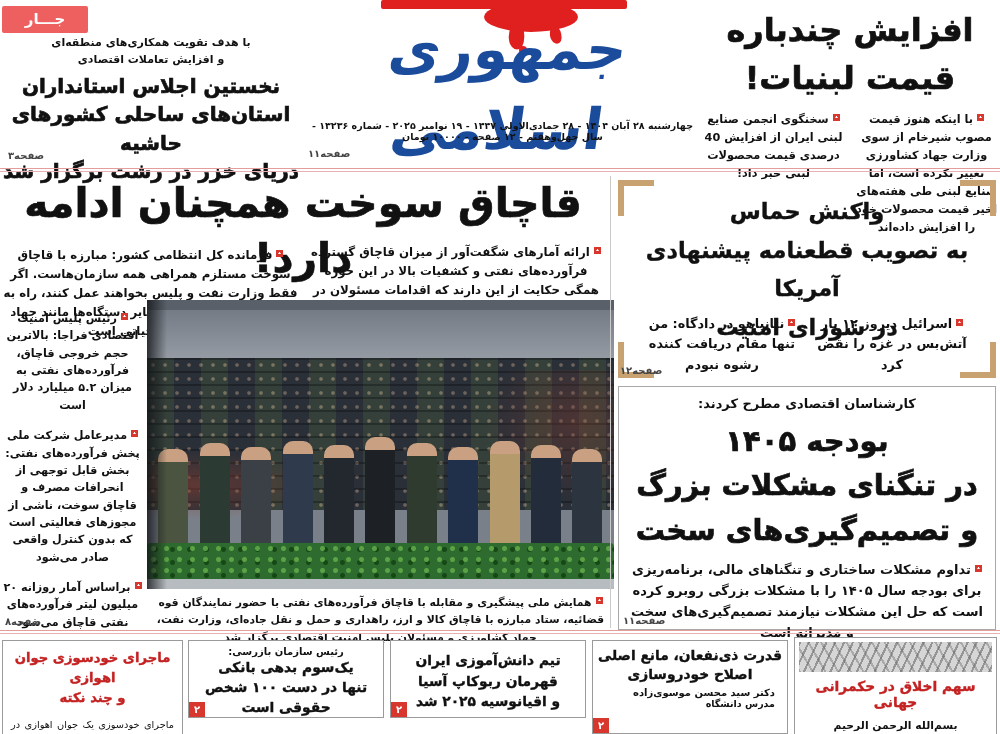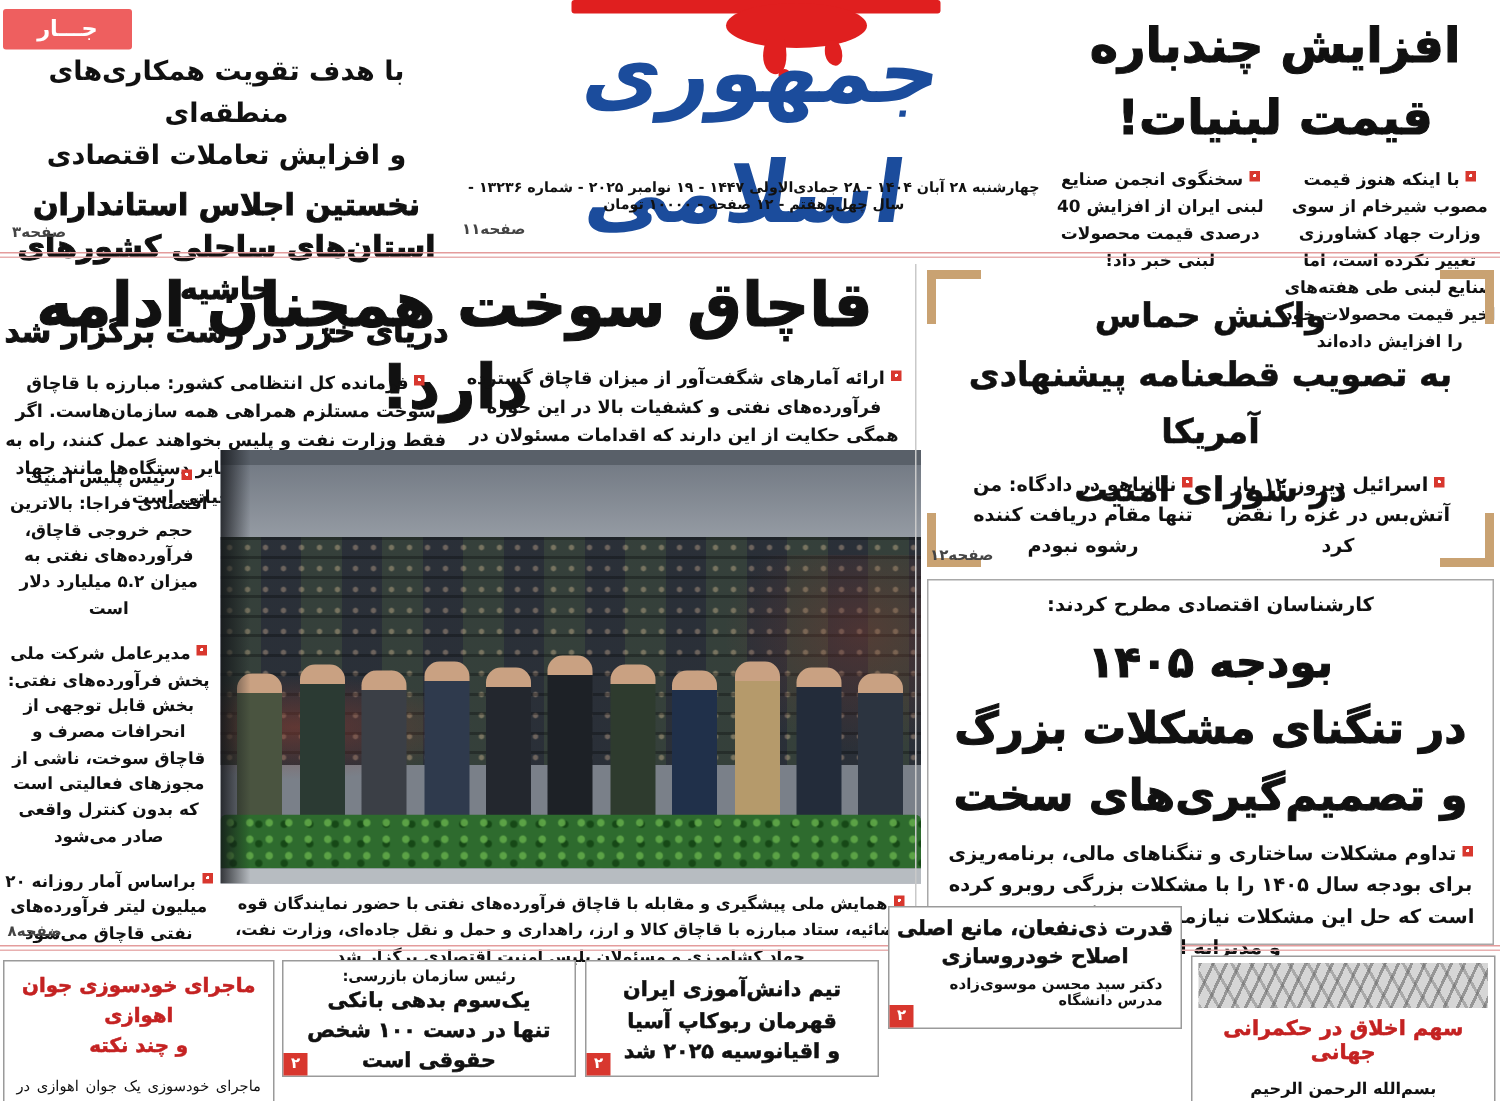--- a/index.html
+++ b/index.html
@@ -11,21 +11,21 @@
   .ptag{position:absolute;font-size:10px;font-weight:bold;color:#444;}
   .bullet{display:inline-block;width:7px;height:7px;margin-left:4px;vertical-align:2px;
           background:radial-gradient(circle at 50% 45%, #fff 1px, #d8372e 1.2px);}
   .heavy{font-weight:bold;-webkit-text-stroke:0.7px currentColor;letter-spacing:-0.5px;}
   .semiheavy{font-weight:bold;-webkit-text-stroke:0.35px currentColor;}
 
   
   #jarBadge{left:2px;top:6px;width:86px;height:27px;background:#ee5f5f;color:#fff;
             font-size:15px;font-weight:bold;line-height:27px;text-align:center;border-radius:2px;}
   #topLeft{left:0;top:34px;width:302px;}
-  #topLeft .kicker{font-size:18px;font-weight:bold;line-height:1.55;}
+  #topLeft .kicker{font-size:11px;font-weight:bold;line-height:1.55;}
   #topLeft .hl{margin-top:4px;font-size:20px;line-height:1.42;}
   #mast{left:305px;top:0;width:395px;height:168px;}
   #splash{position:absolute;left:50%;transform:translateX(-50%);top:0;width:300px;height:56px;}
   #mastTitle{position:absolute;top:10px;width:100%;font-size:57px;font-weight:bold;color:#1b4c9c;
              transform:skewX(-8deg);letter-spacing:-3px;text-align:center;line-height:1.4;}
   #dateLine{position:absolute;top:120px;width:100%;font-size:9.5px;font-weight:bold;text-align:center;}
   #prayerLine{position:absolute;top:140px;width:100%;font-size:9.5px;font-weight:bold;text-align:center;}
   #topRight{left:702px;top:6px;width:296px;}
   #topRight .hl{font-size:32px;line-height:1.5;}
   #topRight .subrow{display:flex;gap:10px;margin-top:9px;font-size:11.3px;font-weight:bold;line-height:1.6;}
@@ -89,21 +89,21 @@
   
   .bbox{position:absolute;border:1px solid #9a9a9a;box-sizing:border-box;background:#fff;}
   #b1{left:2px;top:640px;width:181px;height:120px;padding:7px 8px;}
   #b1 .title{color:#c42222;font-size:13.2px;line-height:1.5;text-align:center;}
   #b1 .body{margin-top:9px;font-size:9.8px;line-height:1.75;text-align:justify;}
   #b2{left:188px;top:640px;width:196px;height:78px;}
   #b2 .kicker{margin-top:5px;font-size:10px;font-weight:bold;text-align:center;}
   #b2 .hl{font-size:13.8px;line-height:1.45;}
   #b3{left:390px;top:640px;width:196px;height:78px;}
   #b3 .hl{margin-top:9px;font-size:13.8px;line-height:1.5;}
-  #b4{left:592px;top:604px;width:196px;height:82px;}
+  #b4{left:592px;top:640px;width:196px;height:94px;}
   #b4 .hl{margin-top:5px;font-size:13.8px;line-height:1.4;}
   #b4 .author{font-size:10px;font-weight:bold;text-align:right;padding-right:12px;margin-top:2px;}
   #b4 .role{font-size:9.5px;font-weight:bold;text-align:right;padding-right:12px;}
   #b5{left:794px;top:637px;width:203px;height:121px;}
   #b5 .pattern{margin:4px;height:30px;background-color:#d6d6d6;
     background-image:repeating-linear-gradient(115deg, rgba(96,96,96,.55) 0 2px, transparent 2px 8px),
                      repeating-linear-gradient(60deg, rgba(125,125,125,.5) 0 2px, transparent 2px 11px);}
   #b5 .title{color:#c42222;font-size:13.8px;text-align:center;margin-top:6px;}
   #b5 .body{margin-top:7px;font-size:10.8px;font-weight:bold;line-height:1.6;text-align:center;}
   .badge{position:absolute;left:0;bottom:0;width:16px;height:15px;background:#d8372e;color:#fff;

